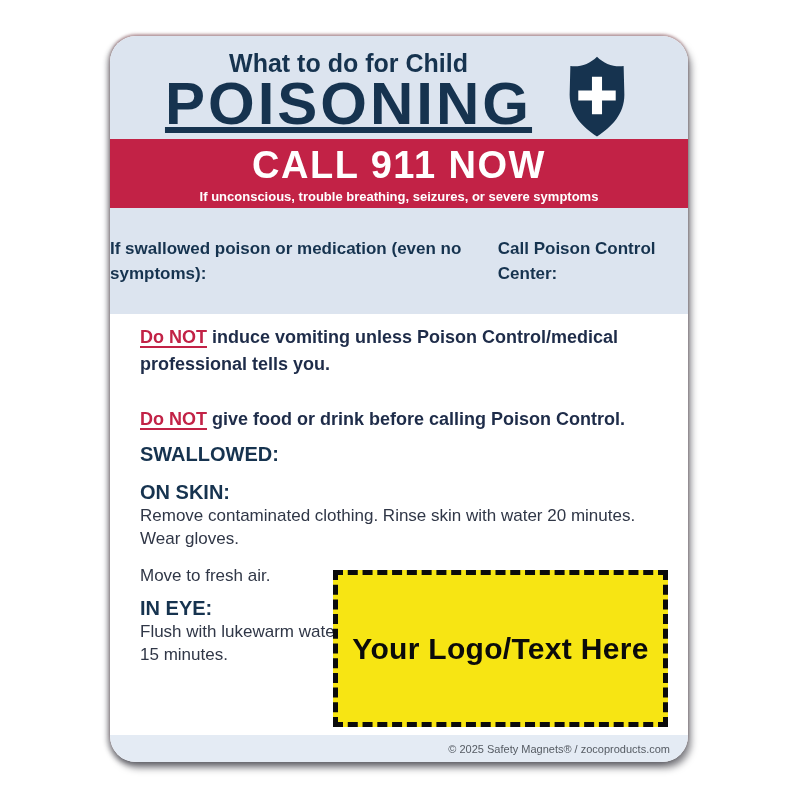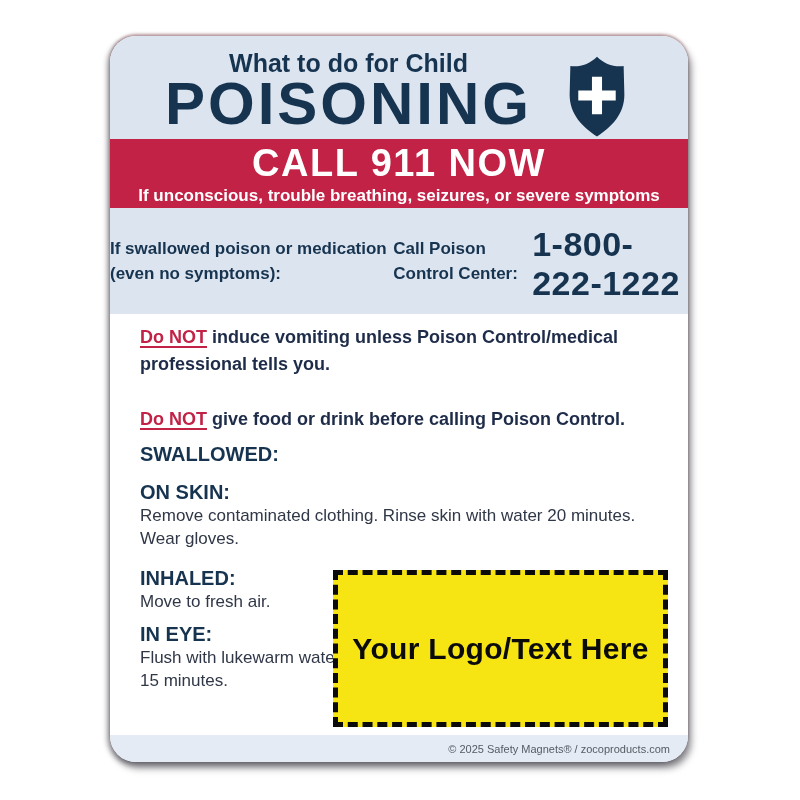--- a/index.html
+++ b/index.html
@@ -23,31 +23,31 @@
   }
 
   
   .header{
     height:103px;background:var(--panel-blue);
     display:flex;align-items:center;justify-content:center;gap:29px;
     padding-top:6px;
   }
   .title-col{display:flex;flex-direction:column;align-items:center;}
   .eyebrow{font-size:25px;font-weight:700;color:var(--navy);line-height:1.05;}
-  .title{font-size:60px;font-weight:800;color:var(--navy);letter-spacing:3px;line-height:0.92;}
+  .title{font-size:60px;font-weight:800;color:var(--navy);letter-spacing:3px;line-height:0.92;text-decoration:underline;}
   .shield{width:72px;height:86px;margin-top:12px;}
 
   
   .banner{
     height:69px;background:var(--accent-red);color:#ffffff;
     display:flex;flex-direction:column;align-items:center;justify-content:center;
     padding-top:2px;
   }
   .banner-title{font-size:38px;font-weight:800;letter-spacing:1.5px;line-height:1.1;}
-  .banner-sub{font-size:17px;font-weight:700;margin-top:2px;}
+  .banner-sub{font-size:13px;font-weight:700;margin-top:2px;}
 
   
   .pcc{
     height:106px;background:var(--panel-blue);color:var(--navy);
     display:flex;flex-direction:row;align-items:center;justify-content:center;
     padding-top:2px;
   }
   .pcc-line{font-size:17px;font-weight:700;line-height:1.45;}
   .pcc-phone{font-size:34px;font-weight:800;letter-spacing:.5px;margin-top:3px;}
 
@@ -101,40 +101,38 @@
     </div>
 
     <div class="banner">
       <div class="banner-title">CALL 911 NOW</div>
       <div class="banner-sub">If unconscious, trouble breathing, seizures, or severe symptoms</div>
     </div>
 
     <div class="pcc">
       <div class="pcc-line">If swallowed poison or medication (even no symptoms):</div>
       <div class="pcc-line">Call Poison Control Center:</div>
-      <div class="pcc-phone">1-800-222-1222</div>
     </div>
 
     <div class="content">
 
       <p class="warning"><span class="donot">Do NOT</span> <span>induce vomiting unless Poison Control/medical professional tells you.</span></p>
 
       <p class="warning"><span class="donot">Do NOT</span> <span>give food or drink before calling Poison Control.</span></p>
 
       <div class="block">
         <div class="block-heading">SWALLOWED:</div>
       </div>
 
       <div class="block block-onskin">
         <div class="block-heading">ON SKIN:</div>
         <div class="block-body">Remove contaminated clothing. Rinse skin with water 20 minutes. Wear gloves.</div>
       </div>
 
       <div class="block block-inhaled block-narrow">
-        <div class="block-heading">INHALED:</div>
         <div class="block-body">Move to fresh air.</div>
       </div>
 
       <div class="block block-narrow">
         <div class="block-heading">IN EYE:</div>
         <div class="block-body">Flush with lukewarm water 15 minutes.</div>
       </div>
 
     </div>
 

